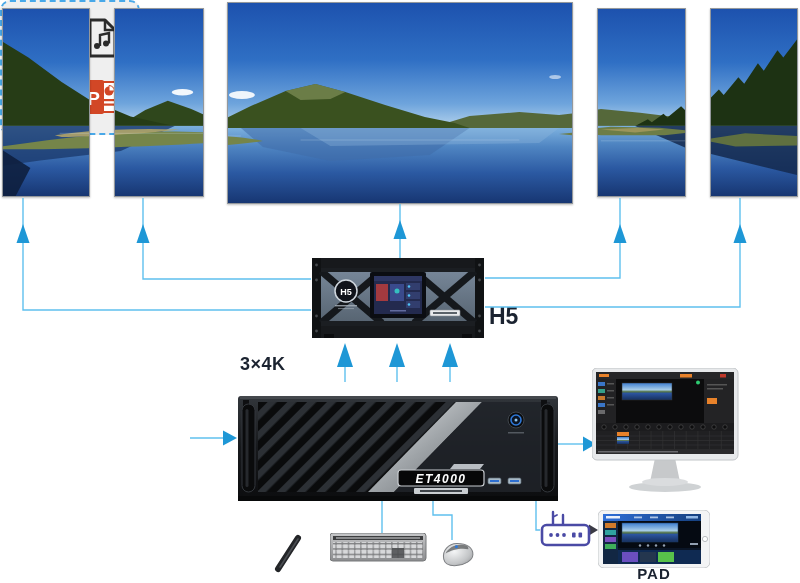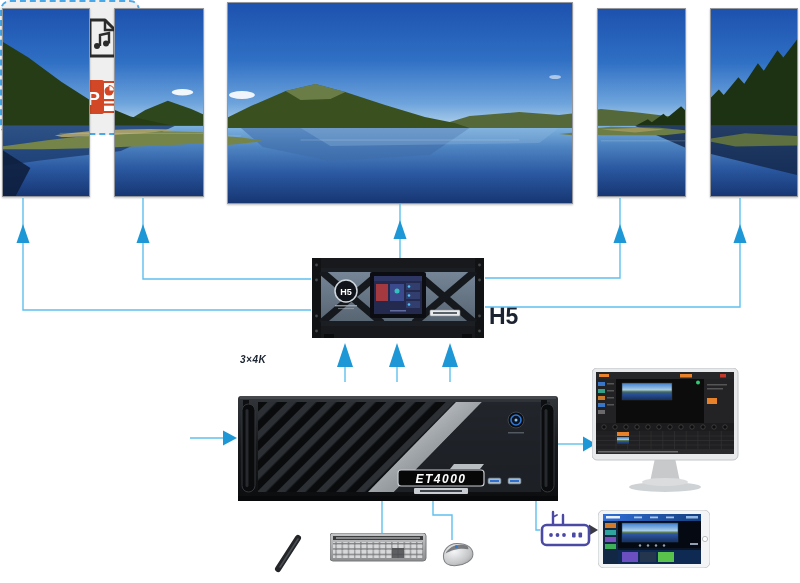--- a/index.html
+++ b/index.html
@@ -3,21 +3,21 @@
 <meta charset="utf-8">
 <style>
   html,body{margin:0;padding:0;background:#ffffff;}
   #stage{position:relative;width:800px;height:583px;background:#ffffff;overflow:hidden;
          font-family:"Liberation Sans",sans-serif;}
   .abs{position:absolute;}
   .panel{position:absolute;border:1px solid #94989c;box-sizing:border-box;background:#dfe6ec;
          box-shadow:0 1px 2px rgba(0,0,0,.25);}
   .panel svg{display:block;width:100%;height:100%;}
   .lbl{position:absolute;font-weight:bold;color:#1b2330;}
-  #lbl-res{left:240px;top:354px;font-size:10px;letter-spacing:.5px;font-style:italic;}
+  #lbl-res{left:240px;top:354px;font-size:18px;letter-spacing:.5px;}
   #lbl-h5{left:489px;top:303px;font-size:23px;}
   #lbl-pad{left:598px;top:565px;width:112px;text-align:center;font-size:15px;letter-spacing:1px;}
   #media-box{left:48px;top:382px;width:140px;height:135px;background:#efefef;
              border:2px dashed #49a8e8;border-radius:10px;display:grid;
              grid-template-columns:1fr 1fr;grid-template-rows:1fr 1fr;align-items:center;
              justify-items:center;box-sizing:border-box;padding:6px;}
   #overlay{position:absolute;left:0;top:0;z-index:3;pointer-events:none;}
   .dev{z-index:4;}
 </style>
 </head>
@@ -421,14 +421,15 @@
       <rect x="20" y="40" width="83" height="14" fill="#0f2a52"></rect>
       <rect x="24" y="42" width="16" height="10" fill="#6a4fc0"></rect>
       <rect x="42" y="42" width="16" height="10" fill="#24364e"></rect>
       <rect x="60" y="42" width="16" height="10" fill="#58c24a"></rect>
       <circle cx="107" cy="29" r="2.6" fill="#ffffff" stroke="#b9bcbf"></circle>
     </svg>
   </div>
 
   <div class="lbl" id="lbl-res">3×4K</div>
   <div class="lbl" id="lbl-h5">H5</div>
+  <div class="lbl" id="lbl-pad">PAD</div>
 
 </div>
 
 </body></html>

